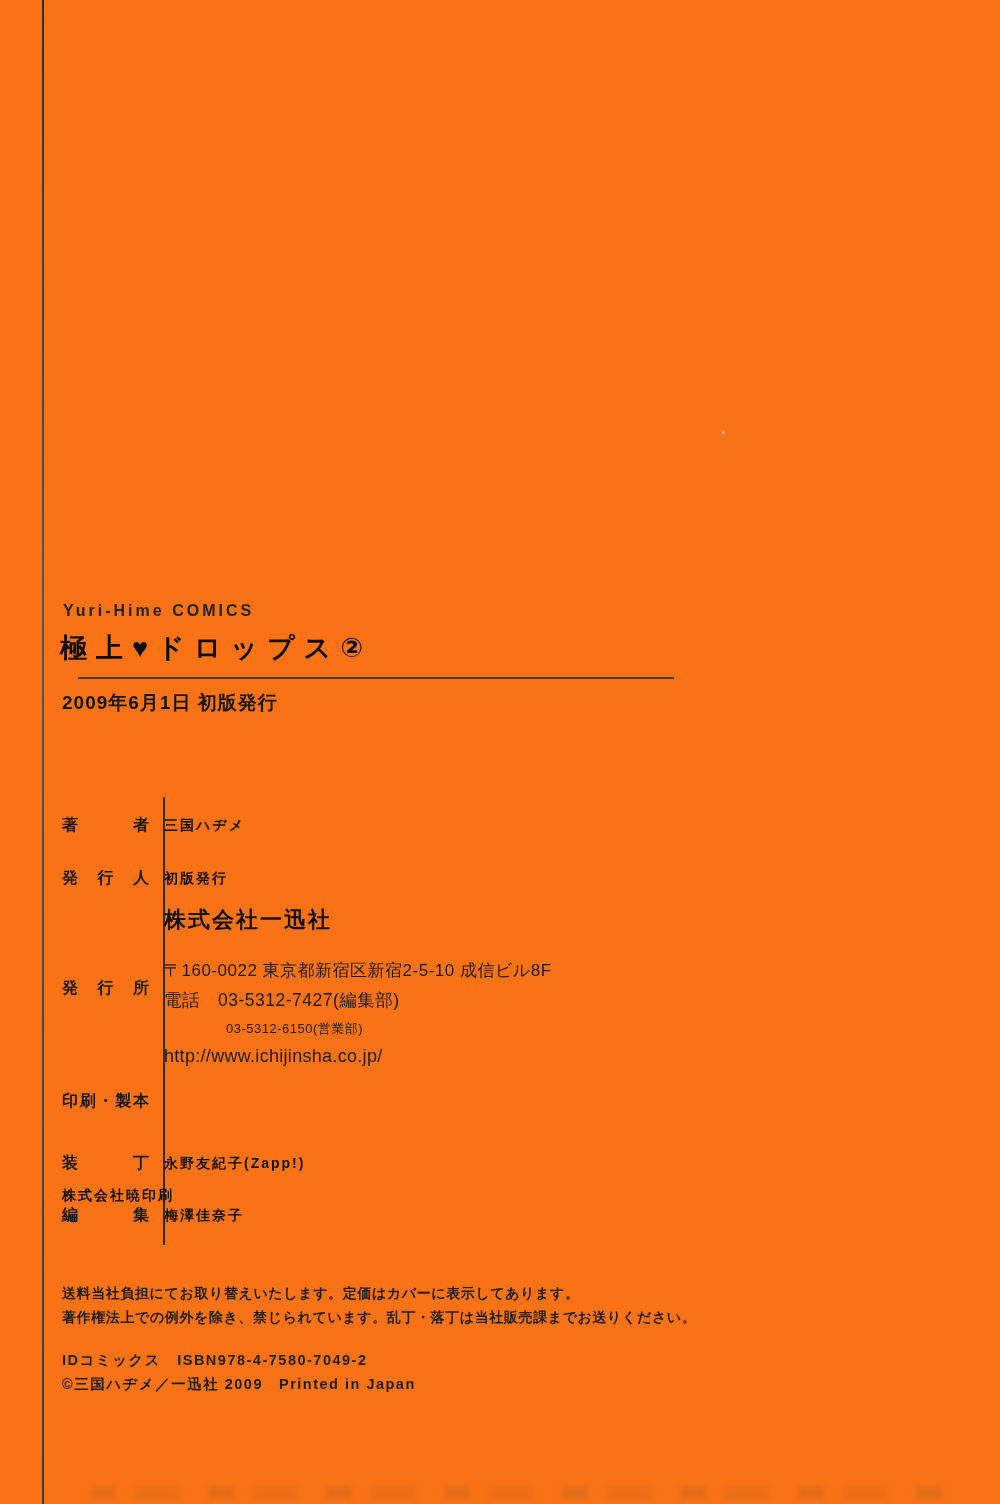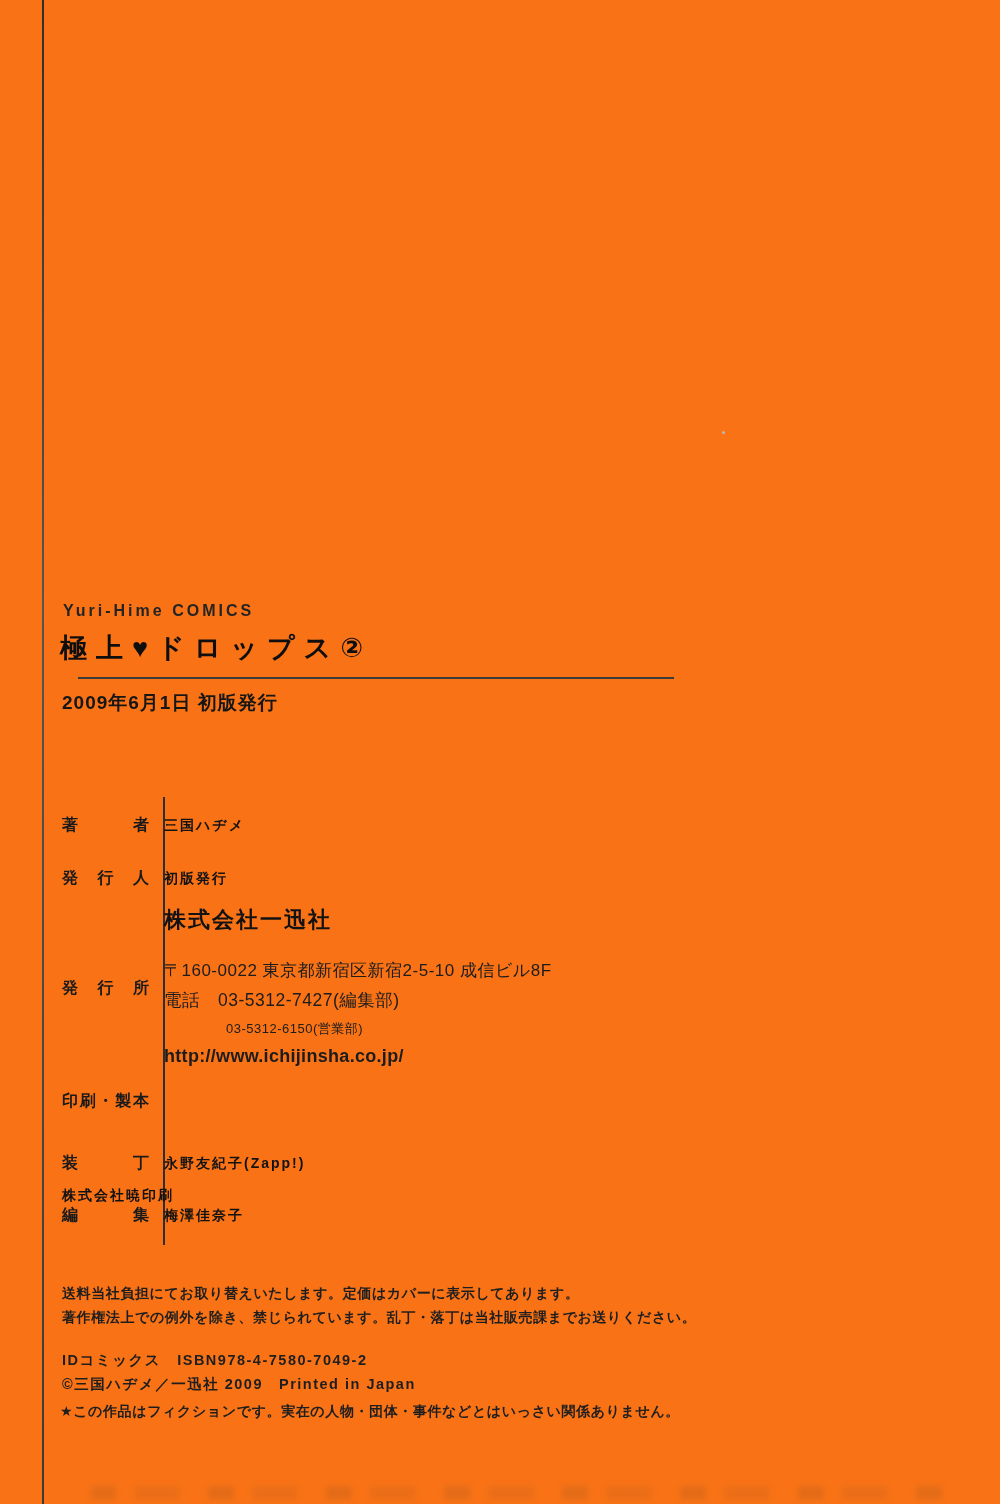--- a/index.html
+++ b/index.html
@@ -129,21 +129,21 @@
     font-size: 13px;
     letter-spacing: 0.5px;
     line-height: 27px;
     font-weight: normal;
   }
   .pub-block .website {
     margin-top: 1px;
     font-size: 18px;
     letter-spacing: 0.3px;
     line-height: 26px;
-    font-weight: bold;
+    font-weight: normal;
   }
   .legal-block {
     position: absolute;
     left: 62px;
     top: 1281px;
     width: 800px;
     font-size: 14px;
     line-height: 24px;
     letter-spacing: 0.6px;
     color: #1e1e1e;
@@ -258,19 +258,18 @@
 
   <div class="legal-block">
     <div>送料当社負担にてお取り替えいたします。定価はカバーに表示してあります。</div>
     <div>著作権法上での例外を除き、禁じられています。乱丁・落丁は当社販売課までお送りください。</div>
   </div>
 
   <div class="isbn-line">IDコミックス　ISBN978-4-7580-7049-2</div>
 
   <div class="copyright-line">©三国ハヂメ／一迅社 2009　Printed in Japan</div>
 
-  <div class="fiction-notice">★この作品はフィクションです。実在の人物・団体・事件などとはいっさい関係ありません。</div>
 
   <div class="ghost-strip"></div>
 
   <div class="speck" style="left:722px; top:431px;"></div>
 
 </div>
 
 </body></html>

